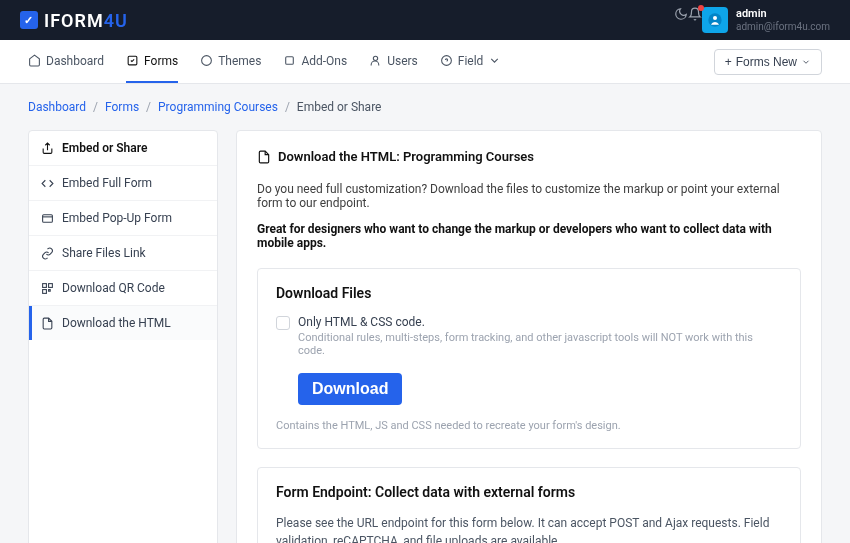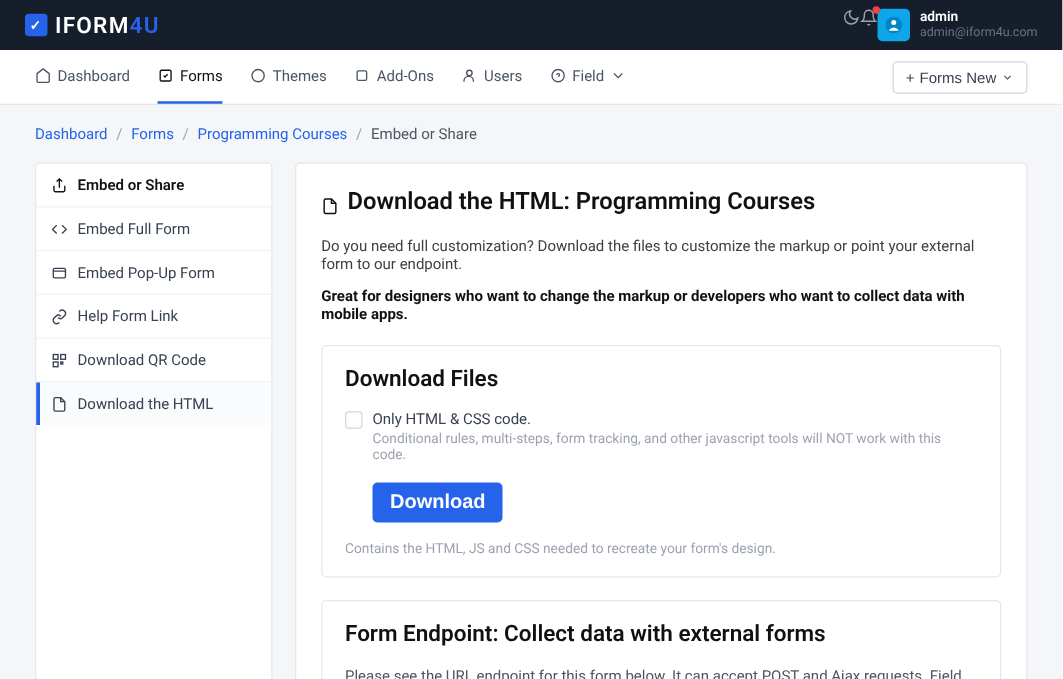--- a/index.html
+++ b/index.html
@@ -27,25 +27,25 @@
 .breadcrumb .sep { color:#9ca3af; margin:0 4px; cursor:default; }
 .breadcrumb .current { color:#4b5563; cursor:default; }
 .container { display:flex; gap:18px; padding:0 28px 28px; }
 .sidebar { width:190px; background:#fff; border:1px solid #e5e7eb; border-radius:4px; }
 .side-item { display:flex; align-items:center; gap:8px; padding:10px 12px; font-size:12px; color:#374151; border-bottom:1px solid #f1f2f4; cursor:pointer; }
 .side-item:first-child { font-weight:600; color:#111; }
 .side-item.active { border-left:3px solid #2563eb; padding-left:9px; background:#fafbfc; }
 .side-item:last-child { border-bottom:none; }
 .side-item svg { width:13px; height:13px; flex-shrink:0; }
 .main { flex:1; background:#fff; border:1px solid #e5e7eb; border-radius:4px; padding:18px 20px; }
-.main-title { display:flex; align-items:flex-end; gap:7px; font-size:19px; font-weight:600; color:#111; margin-bottom:18px; }
+.main-title { display:flex; align-items:center; gap:7px; font-size:13px; font-weight:600; color:#111; margin-bottom:18px; }
 .intro { font-size:12px; color:#404040; margin-bottom:12px; }
 .intro.bold { font-weight:700; color:#111; margin-bottom:18px; }
 .card { border:1px solid #e5e7eb; border-radius:4px; padding:16px 18px; margin-bottom:18px; }
-.card-title { font-size:18px; font-weight:600; color:#111; margin-bottom:14px; }
+.card-title { font-size:14px; font-weight:600; color:#111; margin-bottom:14px; }
 .checkbox-row { display:flex; align-items:flex-start; gap:8px; margin-bottom:4px; }
 .checkbox { width:14px; height:14px; border:1px solid #d1d5db; border-radius:3px; margin-top:1px; cursor:pointer; flex-shrink:0; }
 .check-body { font-size:12px; color:#374151; }
 .check-desc { font-size:11px; color:#9ca3af; margin-top:2px; }
 .download-btn { margin-top:12px; background:#2563eb; color:#fff; border:none; padding:7px 14px; border-radius:4px; font-size:16px; font-weight:600; cursor:pointer; margin-left:22px; }
 .note { font-size:11px; color:#9ca3af; margin-top:14px; }
 .endpoint-desc { font-size:12px; color:#4b5563; margin-bottom:14px; line-height:1.5; }
 </style>
 </head>
 <body>
@@ -166,21 +166,21 @@
       <svg viewBox="0 0 24 24" fill="none" stroke="currentColor" stroke-width="2">
           <rect x="3" y="5" width="18" height="14" rx="2"></rect>
           <path d="M3 9h18"></path>
         </svg>
       <span>Embed Pop-Up Form</span>
     </div>
     <div class="side-item">
       <svg viewBox="0 0 24 24" fill="none" stroke="currentColor" stroke-width="2">
           <path d="M10 13a5 5 0 007 0l3-3a5 5 0 00-7-7l-1 1M14 11a5 5 0 00-7 0l-3 3a5 5 0 007 7l1-1"></path>
         </svg>
-      <span>Help Form Link</span>
+      <span>Share Files Link</span>
     </div>
     <div class="side-item">
       <svg viewBox="0 0 24 24" fill="none" stroke="currentColor" stroke-width="2">
           <rect x="3" y="3" width="7" height="7"></rect>
           <rect x="14" y="3" width="7" height="7"></rect>
           <rect x="3" y="14" width="7" height="7"></rect>
           <rect x="14" y="14" width="3" height="3"></rect>
         </svg>
       <span>Download QR Code</span>
     </div>

